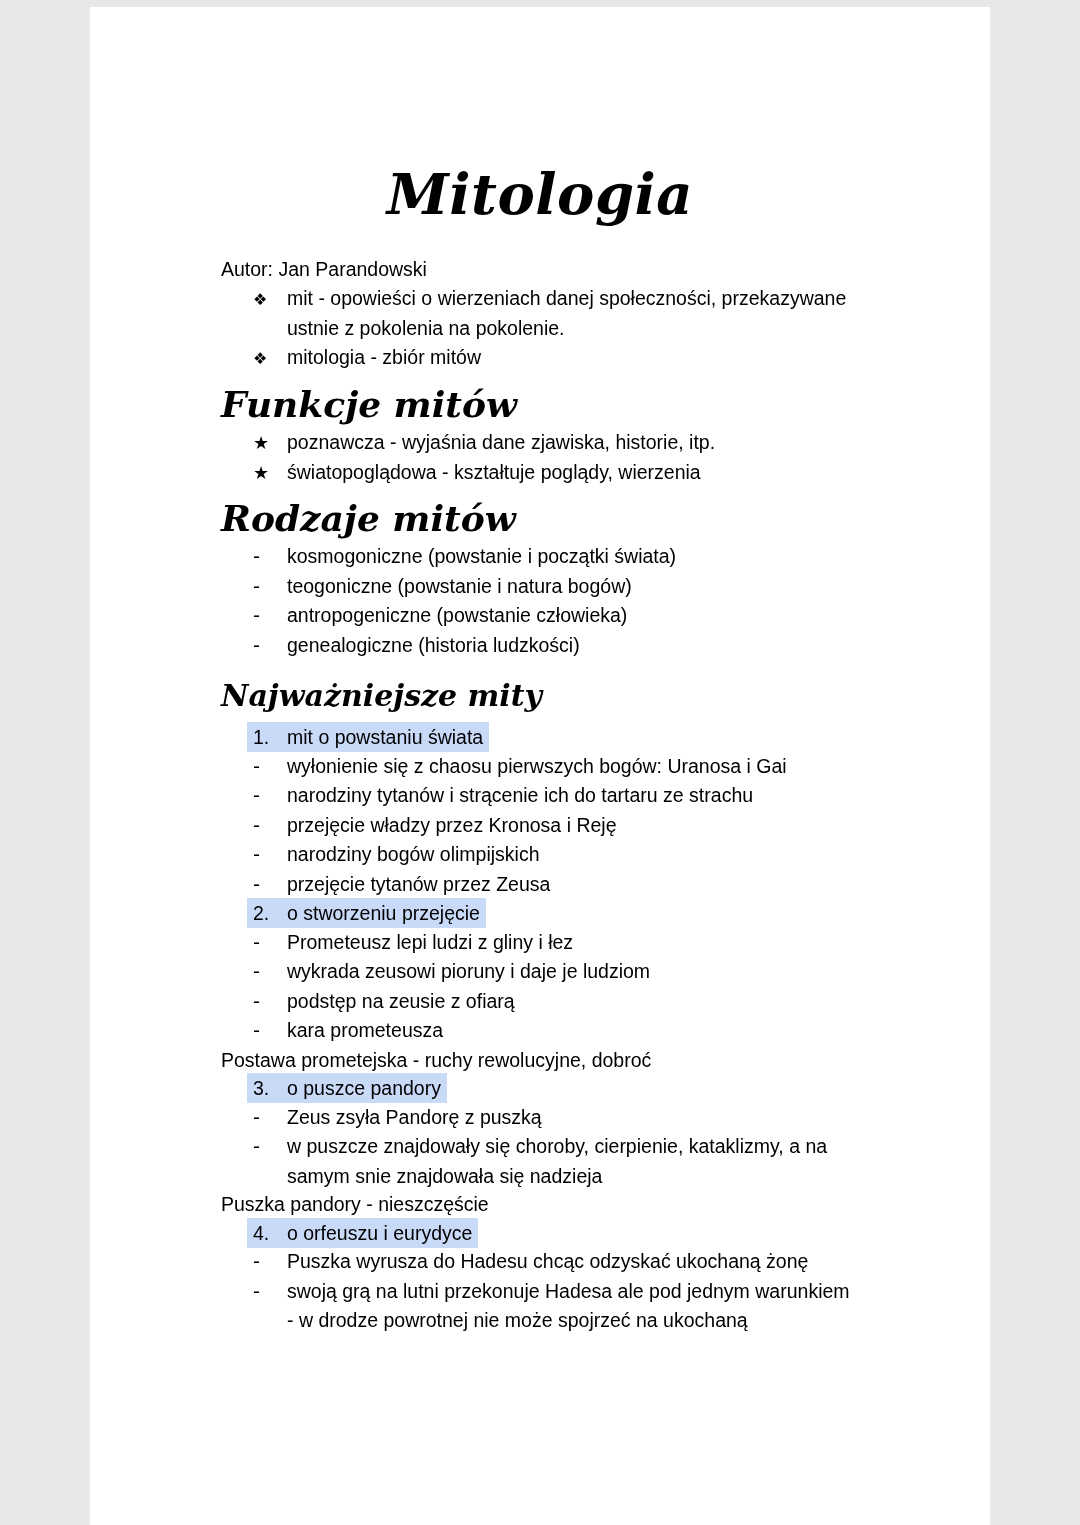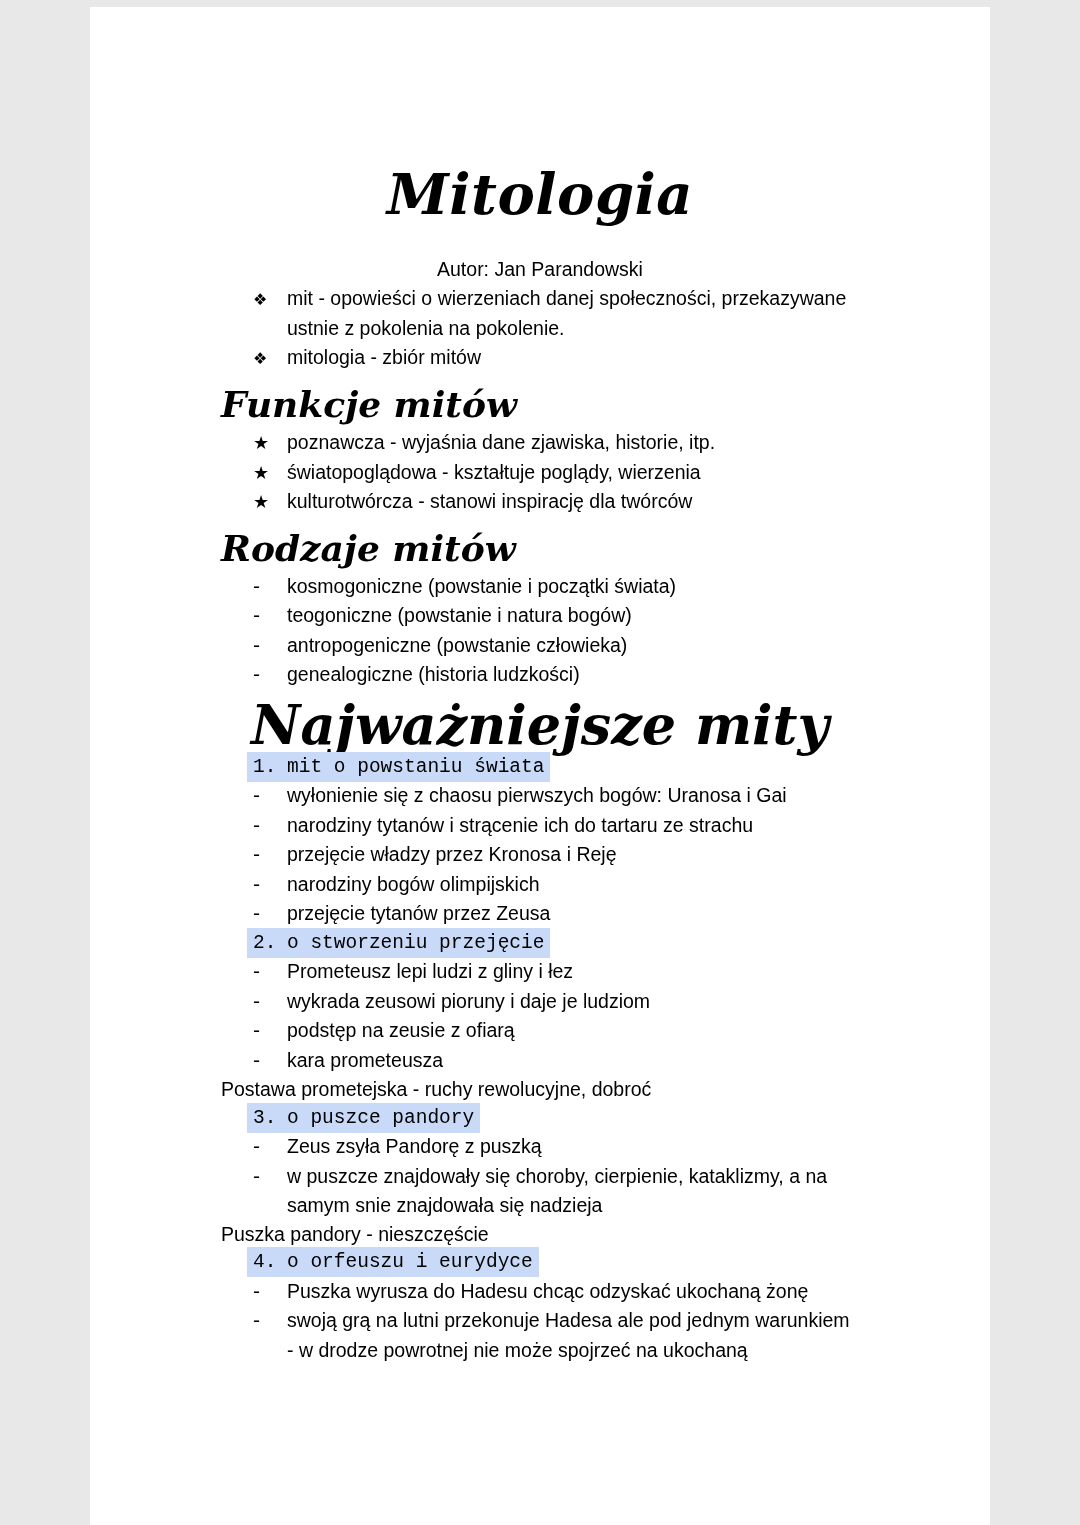--- a/index.html
+++ b/index.html
@@ -31,43 +31,42 @@
     line-height: 85px;
     text-align: center;
     letter-spacing: 0.5px;
   }
   .h2 {
     font-size: 36px;
     line-height: 47px;
     margin-top: 8px;
   }
   .h2.center {
-    text-align: center;
-    font-size: 54px;
+    text-align: left;
+    font-size: 30px;
     line-height: 55px;
   }
-  .author { margin-top: 18px; text-align: center; }
+  .author { margin-top: 18px; }
   
   .li {
     padding-left: 66px;
     text-indent: -34px;
   }
   .li .b {
     display: inline-block;
     width: 34px;
     text-indent: 0;
     font-family: "DejaVu Sans", sans-serif;
   }
   .li.diamond .b { font-size: 16px; }
   .li.star .b { font-size: 18px; }
   
   .li.num {
     padding-left: 26px;
     text-indent: 0;
-    font-family: Liberation Mono, monospace;
   }
   .li.num .hl {
     background: var(--hl, #c9daf8);
     padding: 4px 6px 4px 0;
   }
   .li.num .no {
     display: inline-block;
     width: 40px;
     padding-left: 6px;
     box-sizing: border-box;
@@ -86,21 +85,20 @@
   <div>
     <div class="li diamond"><span class="b">❖</span><span>mit - opowieści o wierzeniach danej społeczności, przekazywane ustnie z pokolenia na pokolenie.</span></div>
     <div class="li diamond"><span class="b">❖</span><span>mitologia - zbiór mitów</span></div>
   </div>
 
   <h2 class="h2 script-font">Funkcje mitów</h2>
 
   <div>
     <div class="li star"><span class="b">★</span><span>poznawcza - wyjaśnia dane zjawiska, historie, itp.</span></div>
     <div class="li star"><span class="b">★</span><span>światopoglądowa - kształtuje poglądy, wierzenia</span></div>
-    <div class="li star"><span class="b">★</span><span>kulturotwórcza - stanowi inspirację dla twórców</span></div>
   </div>
 
   <h2 class="h2 script-font">Rodzaje mitów</h2>
 
   <div>
     <div class="li dash"><span class="b">-</span><span>kosmogoniczne (powstanie i początki świata)</span></div>
     <div class="li dash"><span class="b">-</span><span>teogoniczne (powstanie i natura bogów)</span></div>
     <div class="li dash"><span class="b">-</span><span>antropogeniczne (powstanie człowieka)</span></div>
     <div class="li dash"><span class="b">-</span><span>genealogiczne (historia ludzkości)</span></div>
   </div>

